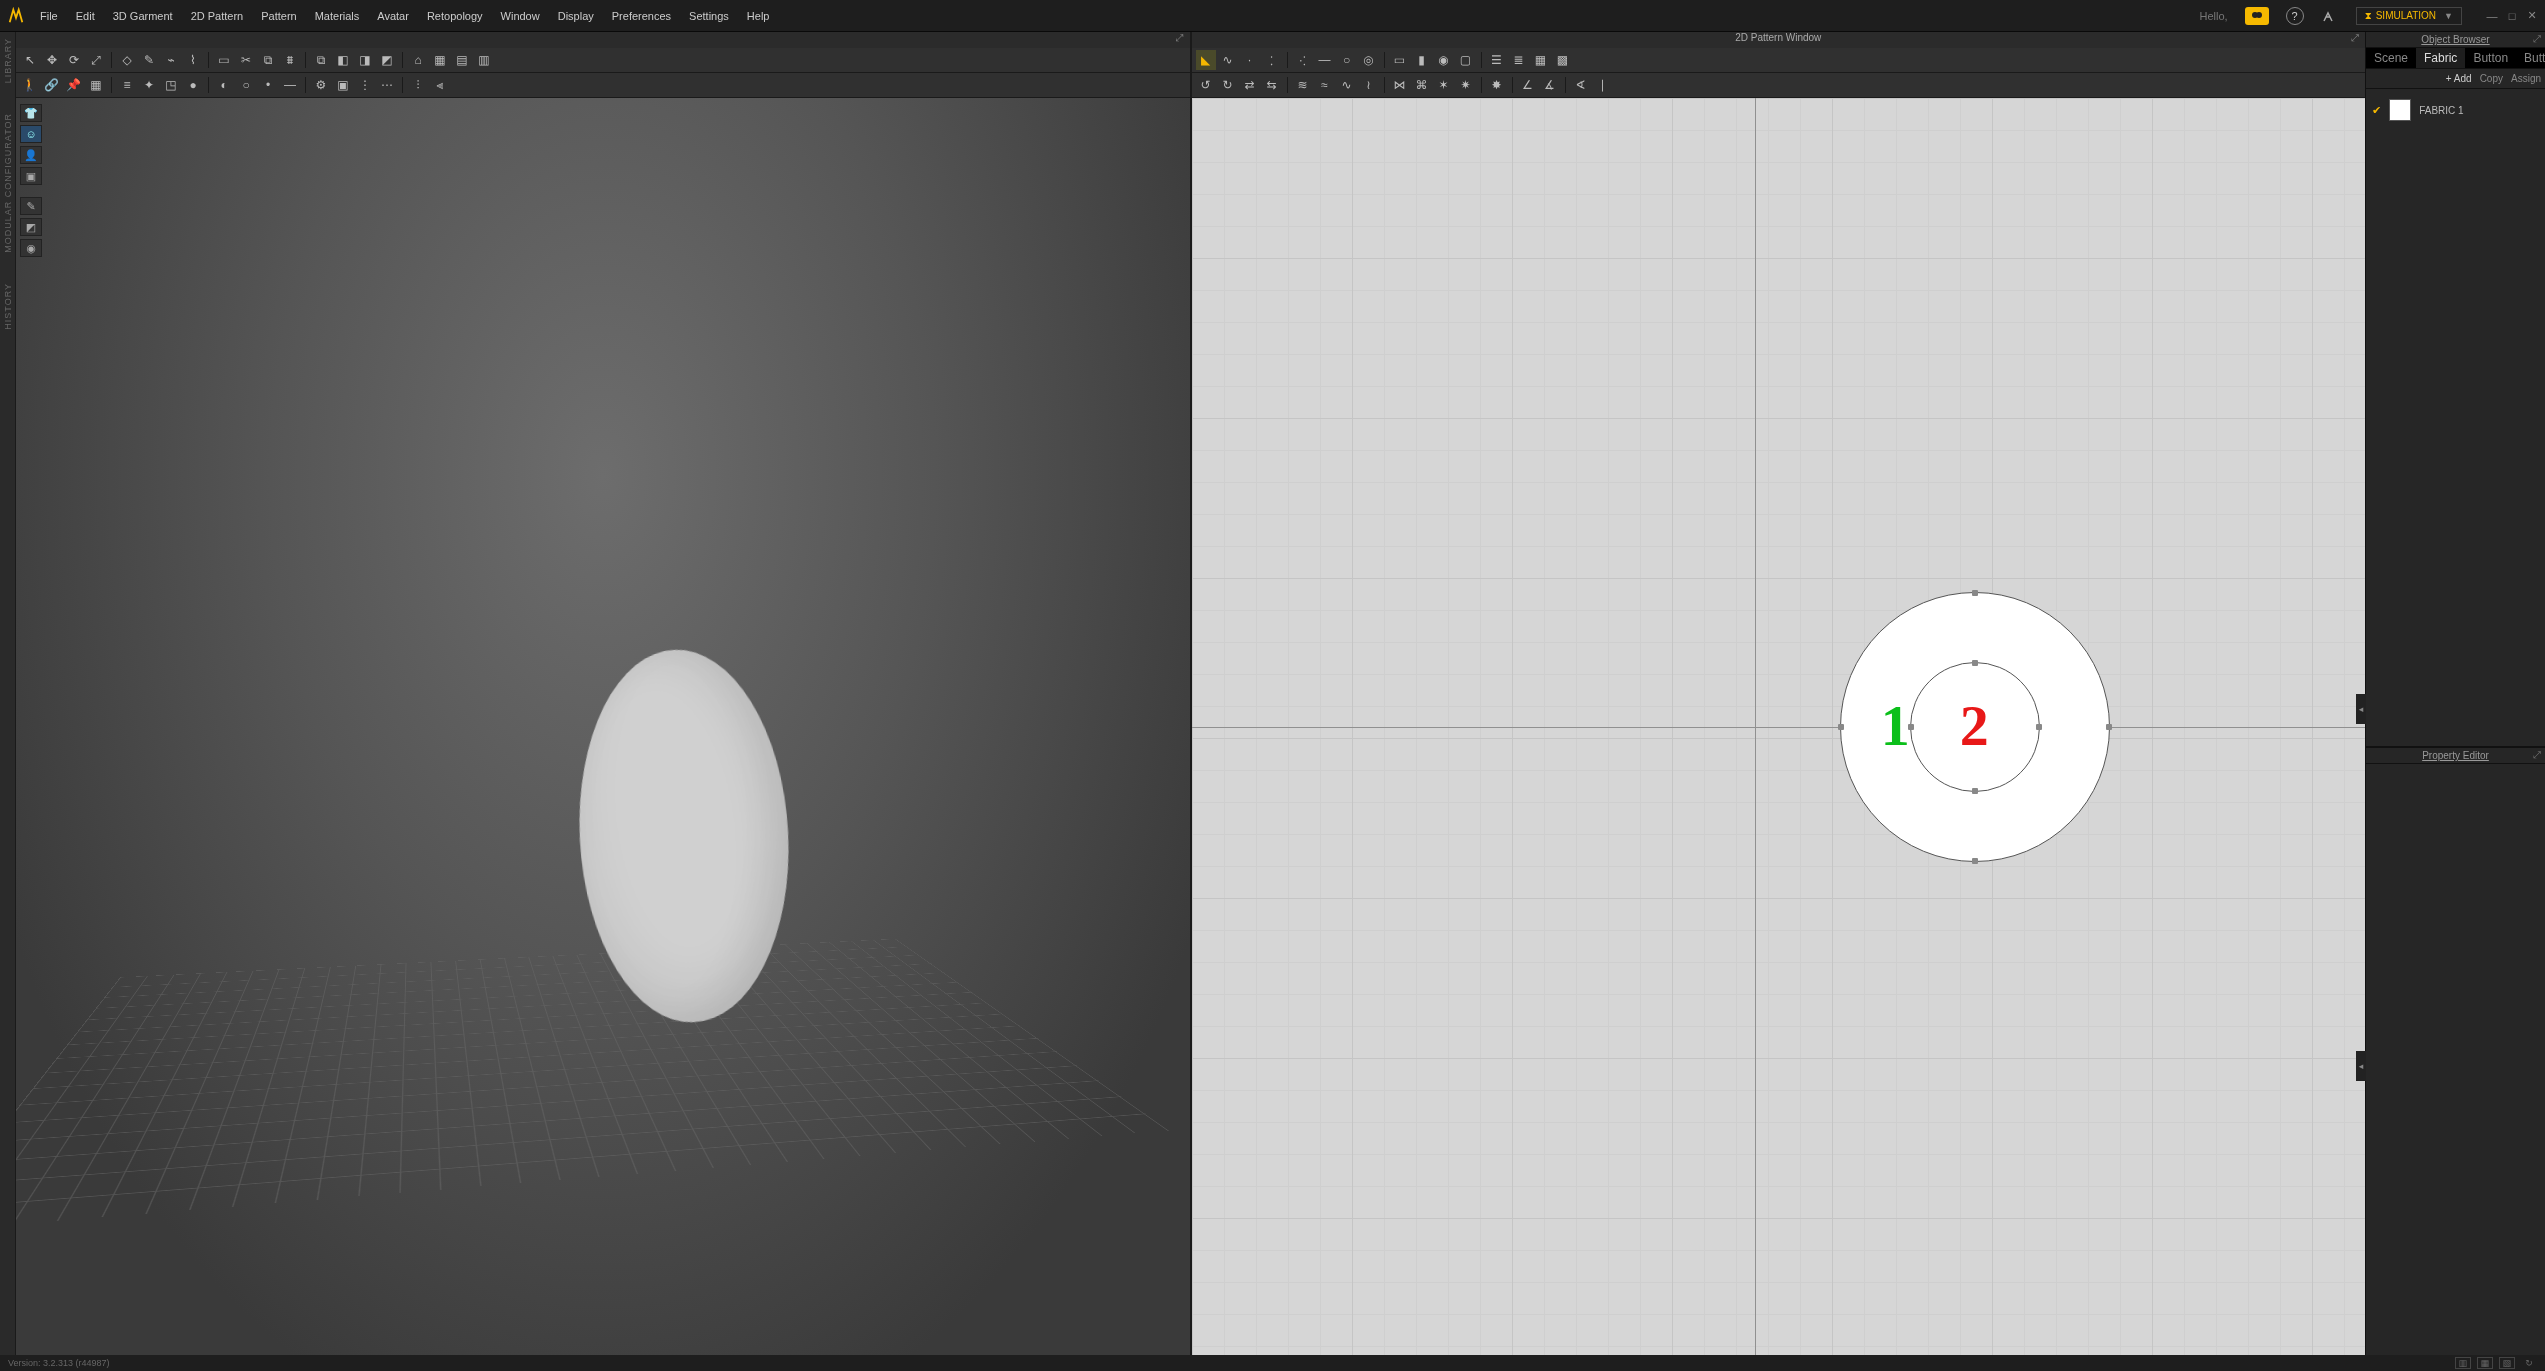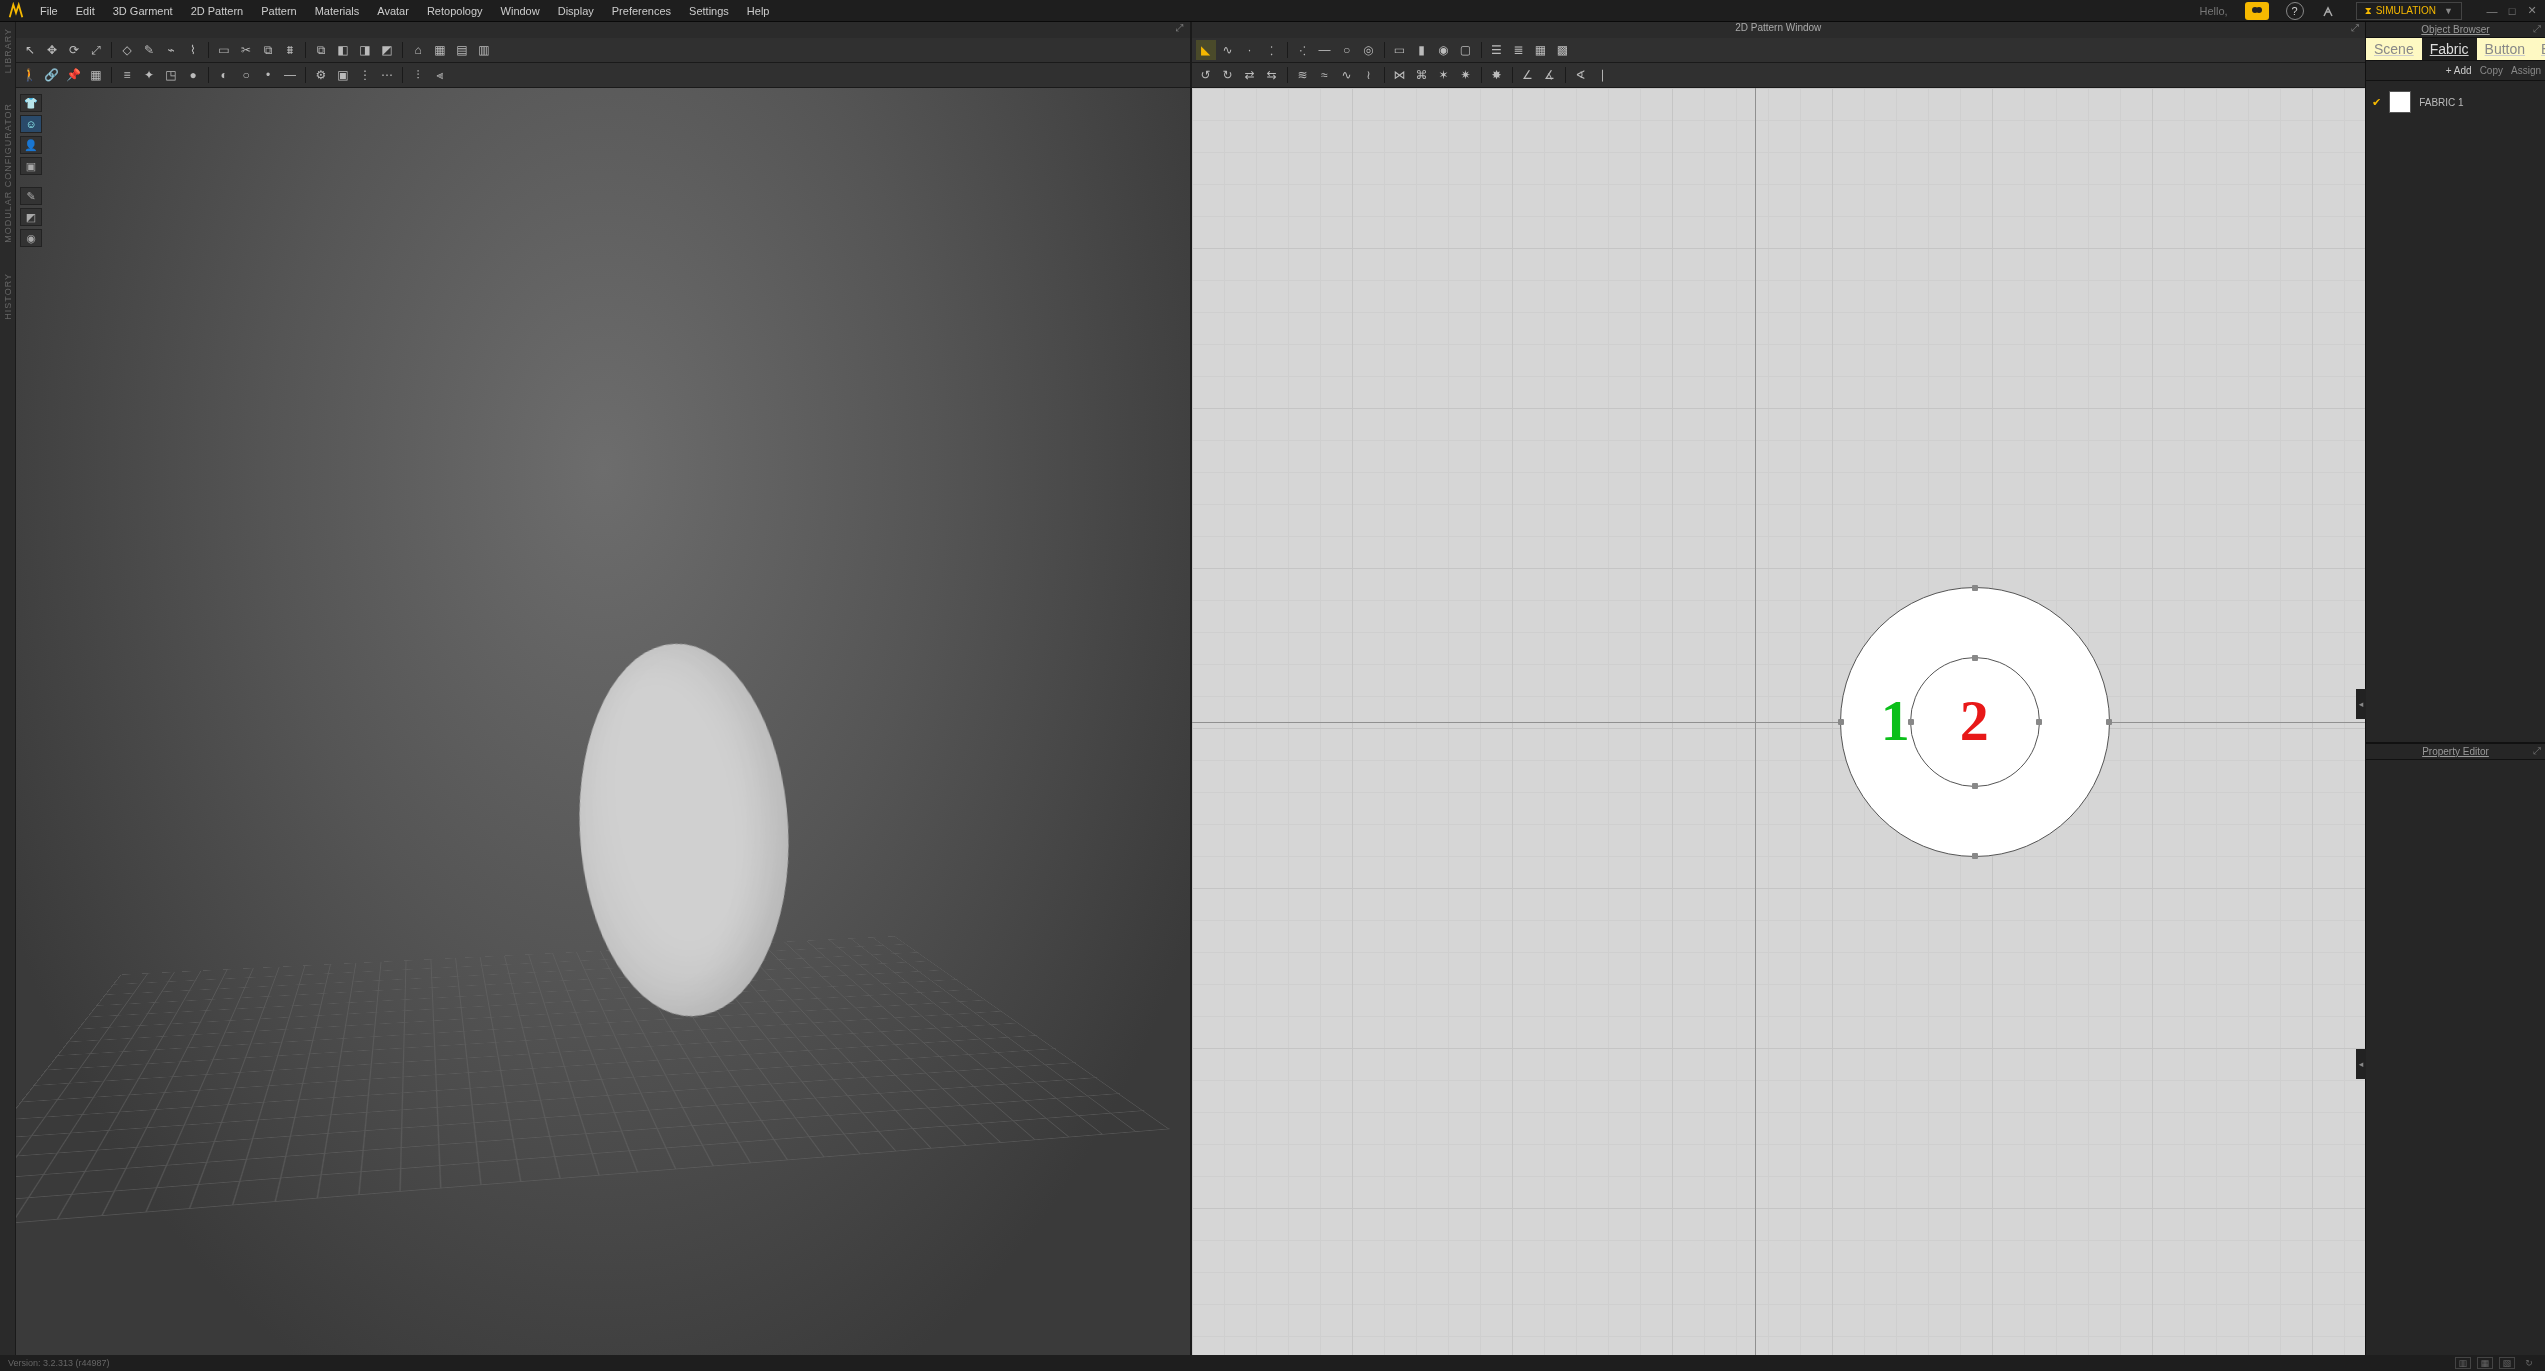--- a/index.html
+++ b/index.html
@@ -1,21 +1,21 @@
 <!DOCTYPE html>
 <html><head>
 <meta charset="utf-8">
 <style>
 * { box-sizing: border-box; margin: 0; padding: 0; font-family: "Segoe UI", Arial, sans-serif; }
 html, body { height: 100%; background: #2a2a2a; color: #ccc; font-size: 11px; overflow: hidden; }
 
 .container { display: flex; flex-direction: column; height: 100vh; width: 100vw; }
 
 
-.menu-bar { display: flex; align-items: center; height: 22px; background: #1e1e1e; border-bottom: 1px solid #0a0a0a; padding: 0 6px; gap: 2px; }
+.menu-bar { display: flex; align-items: center; height: 32px; background: #1e1e1e; border-bottom: 1px solid #0a0a0a; padding: 0 6px; gap: 2px; }
 .logo { width: 20px; height: 20px; display:flex; align-items:center; justify-content:center; margin-right:4px; }
 .logo svg { width:18px; height:18px; }
 .menu-item { padding: 3px 8px; color: #ccc; cursor: pointer; }
 
 .menu-right { margin-left:auto; display:flex; align-items:center; gap:17px; }
 .hello { color:#777; font-size:11px; }
 .social-btn { width:24px; height:18px; background:#f6b900; border-radius:3px; display:flex; align-items:center; justify-content:center; color:#222; font-weight:bold; }
 .help-icon-btn { width:18px; height:18px; border-radius:50%; border:1px solid #888; display:flex; align-items:center; justify-content:center; color:#ccc; font-size:11px;}
 .mode-badge { padding:2px 8px; background:#1e1e1e; border:1px solid #444; color:#f6b900; font-size:10px; display:flex; align-items:center; gap:4px;}
 .mode-badge .yicon{ color:#f6b900; }
@@ -76,21 +76,21 @@
 .anchor.rig { right:-3px; top:calc(50% - 3px);} 
 
 .annot { position:absolute; font-family:"Comic Sans MS", cursive; font-weight:bold; font-size:58px; }
 .annot-1 { color:#0bbf1a; left:40px; top:calc(50% - 35px);}
 .annot-2 { color:#e81818; left:calc(50% - 15px); top:calc(50% - 35px);}
 
 
 .right-panel { width:180px; background:#262626; display:flex; flex-direction:column; border-left:1px solid #111; }
 .panel-header { text-align:center; font-size:10px; color:#999; padding:2px; border-bottom:1px solid #111; position:relative;text-decoration:underline;}
 .panel-header .exp { position:absolute; right:4px; top:1px; color:#777; }
-.tabs-row { display:flex; background:#fef9c3; border-bottom:1px solid #111; font-size:14px;text-decoration:underline; }
+.tabs-row { display:flex; background:#000000; border-bottom:1px solid #111; font-size:12px; }
 .tabs-row .tab { padding:3px 8px; color:#888; cursor:pointer; }
 .tabs-row .tab.active { background:#1e1e1e; color:#ddd; }
 .obj-actions { display:flex; justify-content:flex-end; padding:4px; gap:8px; font-size:10px; border-bottom:1px solid #111;}
 .obj-actions .act { color:#888; cursor:pointer; }
 .obj-actions .act.add { color:#ccc; }
 .obj-actions .act.add::before { content:"+ "; color:#ccc; }
 
 .fabric-list { flex:1; padding:6px; }
 .fabric-item { display:flex; align-items:center; gap:8px; padding:4px 0;}
 .fabric-check { color:#f6b900; font-size:11px;}

